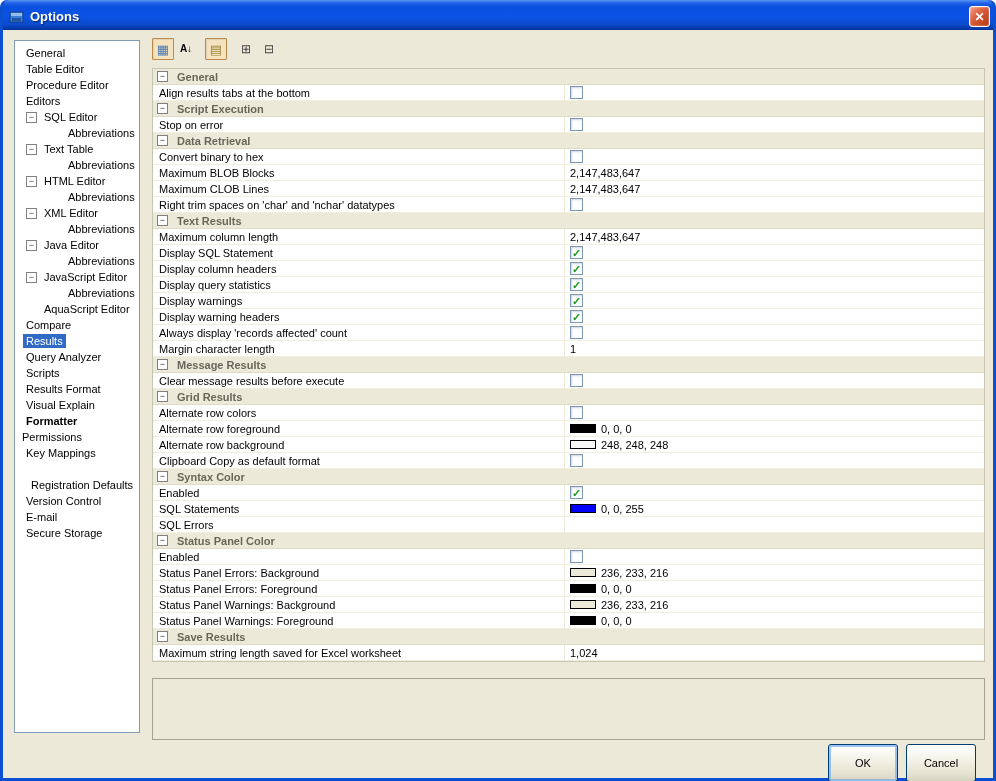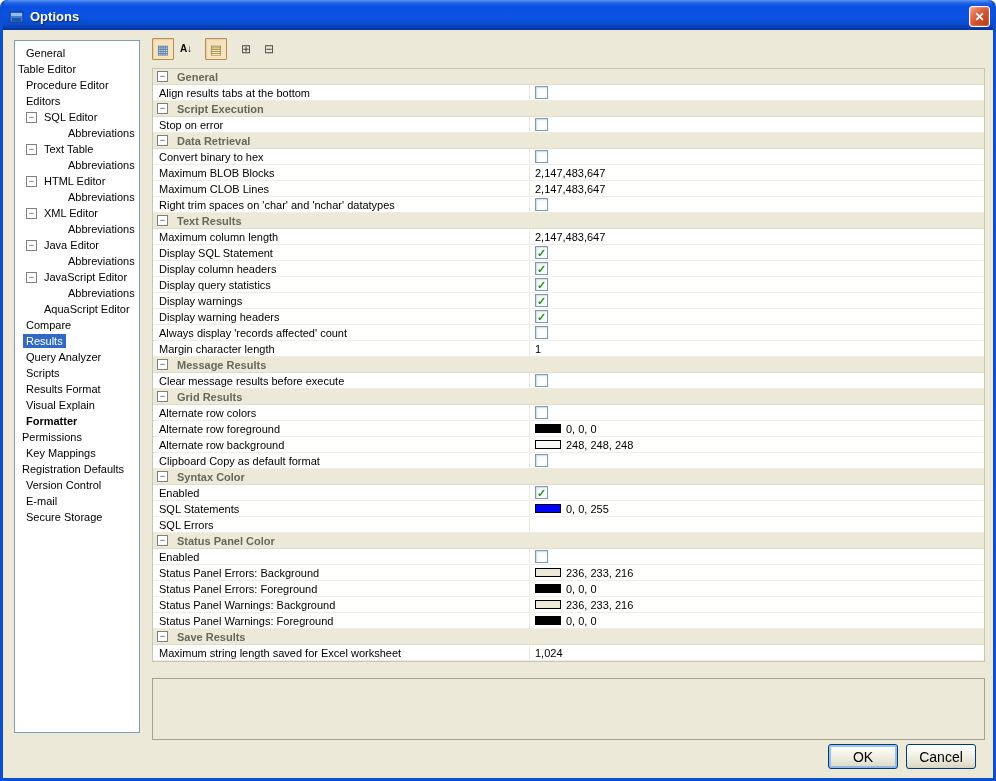--- a/index.html
+++ b/index.html
@@ -46,35 +46,35 @@
   .ic-expand_all{color:#444;font-size:12px}
   .ic-collapse_all{color:#444;font-size:12px}
   .tb-gap{width:7px}
 
   
   .grid{width:833px;border:1px solid #C8C5B2;background:#fff;font-size:11px}
   .sec-header{height:16px;background:#ECE9D8;display:flex;align-items:center;padding-left:4px;
     border-bottom:1px solid #E0DCC8}
   .sec-title{font-weight:bold;color:#69675A;margin-left:5px;line-height:14px}
   .prop-row{display:flex;height:16px;border-bottom:1px solid #F1EEE1}
-  .label-cell{width:377px;padding:1px 0 0 6px;line-height:14px;border-right:1px solid #EDEADB;
+  .label-cell{width:412px;padding:1px 0 0 6px;line-height:14px;border-right:1px solid #EDEADB;
     overflow:hidden;white-space:nowrap}
   .value-cell{flex:1;padding-left:5px;display:flex;align-items:center;line-height:14px}
   .checkbox{width:13px;height:13px;flex:none;border:1px solid #7B99B5;background:#fff;
     display:flex;align-items:center;justify-content:center;font-size:11px;font-weight:bold;color:#1F9A1F;
     box-shadow:inset 1px 1px 2px rgba(70,90,110,.25)}
   .swatch{width:26px;height:9px;flex:none;border:1px solid #000;margin-right:5px;display:inline-block}
 
   
   .descpanel{width:833px;height:62px;margin-top:16px;background:#ECE9D8;border:1px solid #A5A293}
 
   
-  .xp-btn{position:absolute;width:70px;height:25px;border:1px solid #003C74;border-radius:3px;
+  .xp-btn{position:absolute;width:70px;height:38px;border:1px solid #003C74;border-radius:3px;
     background:linear-gradient(180deg,#FFFFFF 0%,#F2F0E4 48%,#E2DFCE 85%,#D5D2BE 100%);
-    font-family:inherit;font-size:14px;color:#000;cursor:default}
+    font-family:inherit;font-size:11px;color:#000;cursor:default}
   .xp-btn.ok{top:714px;right:95px;box-shadow:inset 0 0 0 2px rgba(125,175,240,.75)}
   .xp-btn.cancel{top:714px;right:17px}
 </style>
 </head>
 <body>
 
 <div class="window">
   <div class="titlebar">
     <span class="app-icon">
       <svg width="16" height="16" viewBox="0 0 16 16">
@@ -87,21 +87,21 @@
     <span class="close-btn">
         <span>✕</span>
       </span>
   </div>
 
   <div class="dlg-body">
     <div class="sidebar">
         <div class="tree-item" style="padding-left: 8px;">
           <span class="tl">General</span>
         </div>
-        <div class="tree-item" style="padding-left: 0;">
+        <div class="tree-item" style="padding-left: 8px;">
           <span class="tl">Table Editor</span>
         </div>
         <div class="tree-item" style="padding-left: 8px;">
           <span class="tl">Procedure Editor</span>
         </div>
         <div class="tree-item" style="padding-left: 8px;">
           <span class="tl">Editors</span>
         </div>
         <div class="tree-item" style="padding-left: 11px;">
           <span class="tw">−</span>
@@ -168,21 +168,21 @@
         </div>
         <div class="tree-item" style="padding-left: 8px; font-weight: bold;">
           <span class="tl">Formatter</span>
         </div>
         <div class="tree-item" style="padding-left: 4px;">
           <span class="tl">Permissions</span>
         </div>
         <div class="tree-item" style="padding-left: 8px;">
           <span class="tl">Key Mappings</span>
         </div>
-        <div class="tree-item" style="padding-left: 4px;">
+        <div class="tree-item" style="padding-left: 13px; margin-top: 16px;">
           <span class="tl">Registration Defaults</span>
         </div>
         <div class="tree-item" style="padding-left: 8px;">
           <span class="tl">Version Control</span>
         </div>
         <div class="tree-item" style="padding-left: 8px;">
           <span class="tl">E-mail</span>
         </div>
         <div class="tree-item" style="padding-left: 8px;">
           <span class="tl">Secure Storage</span>

